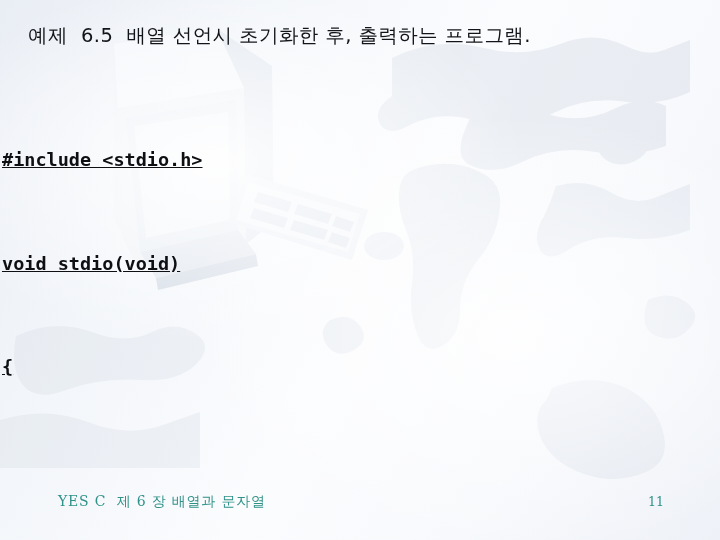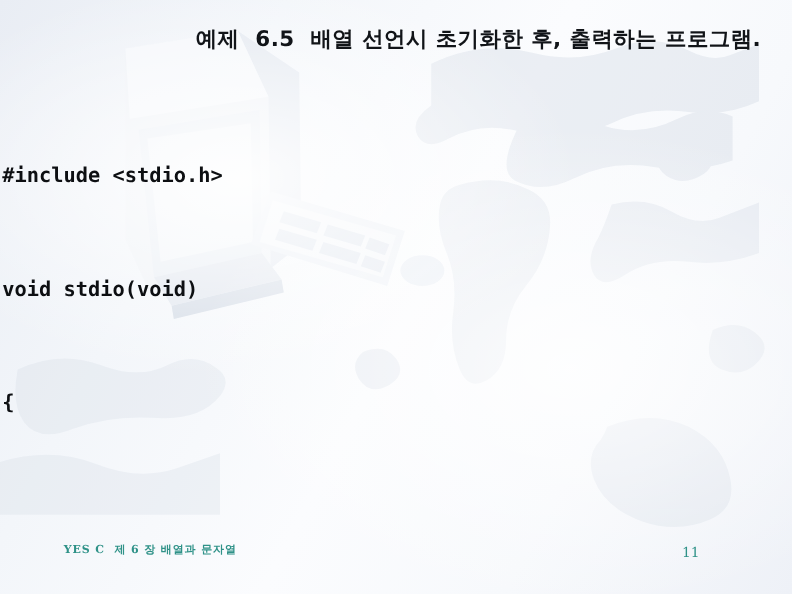--- a/index.html
+++ b/index.html
@@ -60,64 +60,64 @@
     inset: 0;
   }
 
   .slide-title {
     position: absolute;
     left: 28px;
     top: 22px;
     width: 664px;
     font-family: "DejaVu Sans", "Liberation Sans", sans-serif;
     font-size: 19.5px;
-    font-weight: 700;
+    font-weight: 400;
     letter-spacing: 0.4px;
     color: #111418;
     white-space: pre;
-    text-align: right;
   }
 
   .code-block {
     position: absolute;
     left: 2px;
     top: 74px;
     width: 716px;
     font-family: "DejaVu Sans Mono", "Liberation Mono", monospace;
     font-size: 18.5px;
     font-weight: 700;
     line-height: 34.5px;
     color: #0d0f12;
     white-space: pre;
     letter-spacing: 0px;
   }
   .code-line {
     display: block;
     white-space: pre;
     height: 34.5px;
+    text-decoration: underline;
   }
 
   .footer-text {
     position: absolute;
     left: 58px;
     top: 493px;
     font-family: "DejaVu Serif", "Liberation Serif", serif;
-    font-size: 10px;
-    font-weight: 700;
+    font-size: 14px;
+    font-weight: 400;
     letter-spacing: 0.8px;
     color: #2f9288;
     white-space: pre;
   }
 
   .page-number {
     position: absolute;
-    left: 608px;
+    left: 624px;
     top: 494px;
     width: 40px;
-    text-align: center;
+    text-align: right;
     font-family: "DejaVu Serif", "Liberation Serif", serif;
     font-size: 12.5px;
     color: #2f9288;
     white-space: pre;
   }
 </style>
 </head>
 <body>
 
 <div id="slide">

